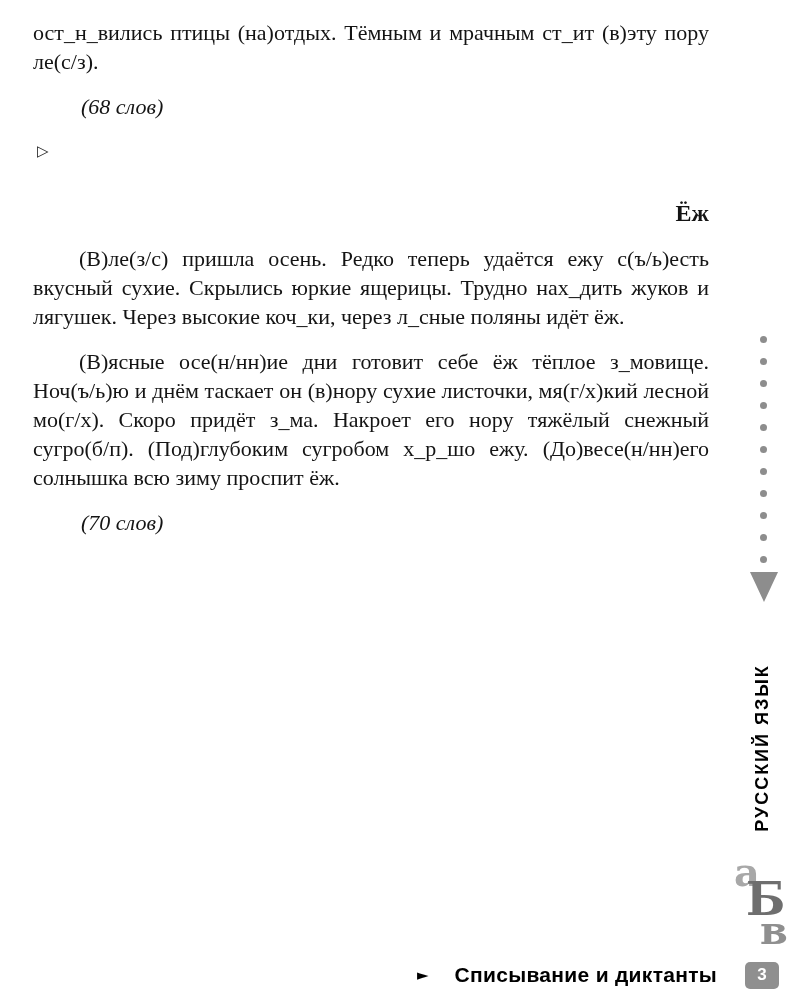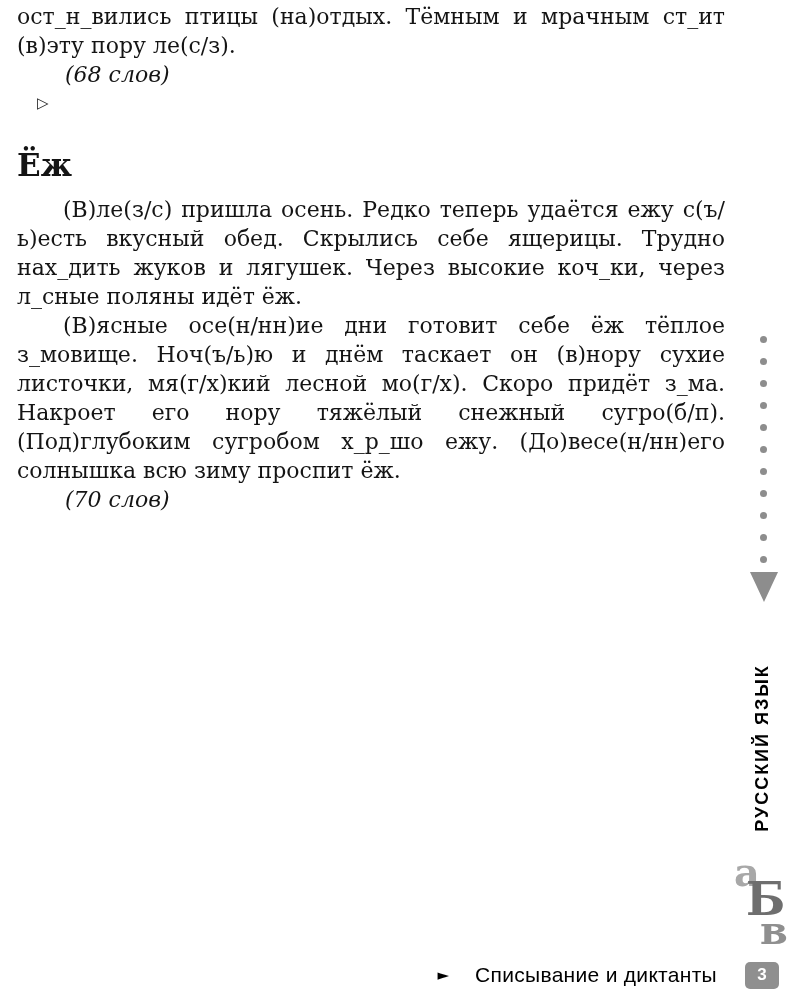--- a/index.html
+++ b/index.html
@@ -16,21 +16,21 @@
   
   .text-area {
     position: absolute;
     left: 17px;
     top: 2px;
     width: 708px;
     font-size: 22px;
     line-height: 29px;
     text-align: justify;
   }
-  .text-area p { margin: 0; }
+  .text-area p { margin: 16px; font-family: Liberation Serif, serif; }
   .para-indent { text-indent: 46px; }
   .word-count {
     font-style: italic;
     text-align: left;
     text-indent: 48px;
   }
   .reference-row {
     display: flex;
     align-items: flex-start;
   }
@@ -38,23 +38,23 @@
     font-style: normal;
     font-size: 15px;
     line-height: 29px;
     width: 28px;
     margin-left: 20px;
     flex: 0 0 auto;
     color: #222;
   }
   .ref-text { font-style: italic; }
   .exercise-title {
-    text-align: left;
-    font-weight: bold;
-    font-size: 31px;
+    text-align: right;
+    font-weight: bold;
+    font-size: 24px;
     margin-top: 33px !important;
     margin-bottom: 15px !important;
     text-indent: 0;
   }
 
   
   .dotted-line {
     position: absolute;
     left: 760px;
     top: 336px;
@@ -119,21 +119,21 @@
     padding-right: 22px;
   }
   .footer-arrow {
     font-size: 15px;
     color: #000;
     margin-right: 26px;
     font-family: "DejaVu Sans", sans-serif;
   }
   .footer-title {
     font-family: "Liberation Sans", sans-serif;
-    font-weight: normal;
+    font-weight: bold;
     font-size: 21px;
     color: #000;
     margin-right: 28px;
     letter-spacing: 0.3px;
   }
   .page-badge {
     display: inline-flex;
     align-items: center;
     justify-content: center;
     width: 34px;
@@ -155,21 +155,21 @@
 
 
   <p class="word-count">(68 слов)</p>
 
   <div class="reference-row">
     <span class="ref-marker">▷</span>
   </div>
 
   <p class="exercise-title">Ёж</p>
 
-  <p class="para-indent">(В)ле(з/с) пришла осень. Редко теперь удаётся ежу с(ъ/ь)есть вкусный обед. Скрылись себе ящерицы. Трудно нах_дить жуков и лягушек. Через высокие коч_ки, через л_сные поляны идёт ёж.</p>
+  <p class="para-indent">(В)ле(з/с) пришла осень. Редко теперь удаётся ежу с(ъ/ь)есть вкусный сухие. Скрылись юркие ящерицы. Трудно нах_дить жуков и лягушек. Через высокие коч_ки, через л_сные поляны идёт ёж.</p>
 
   <p class="para-indent">(В)ясные осе(н/нн)ие дни готовит себе ёж тёплое з_мовище. Ноч(ъ/ь)ю и днём таскает он (в)нору сухие листочки, мя(г/х)кий лесной мо(г/х). Скоро придёт з_ма. Накроет его нору тяжёлый снежный сугро(б/п). (Под)глубоким сугробом х_р_шо ежу. (До)весе(н/нн)его солнышка всю зиму проспит ёж.</p>
 
   <p class="word-count">(70 слов)</p>
 </div>
 
 <div class="dotted-line">
   <span class="dot"></span>
   <span class="dot"></span>
   <span class="dot"></span>

